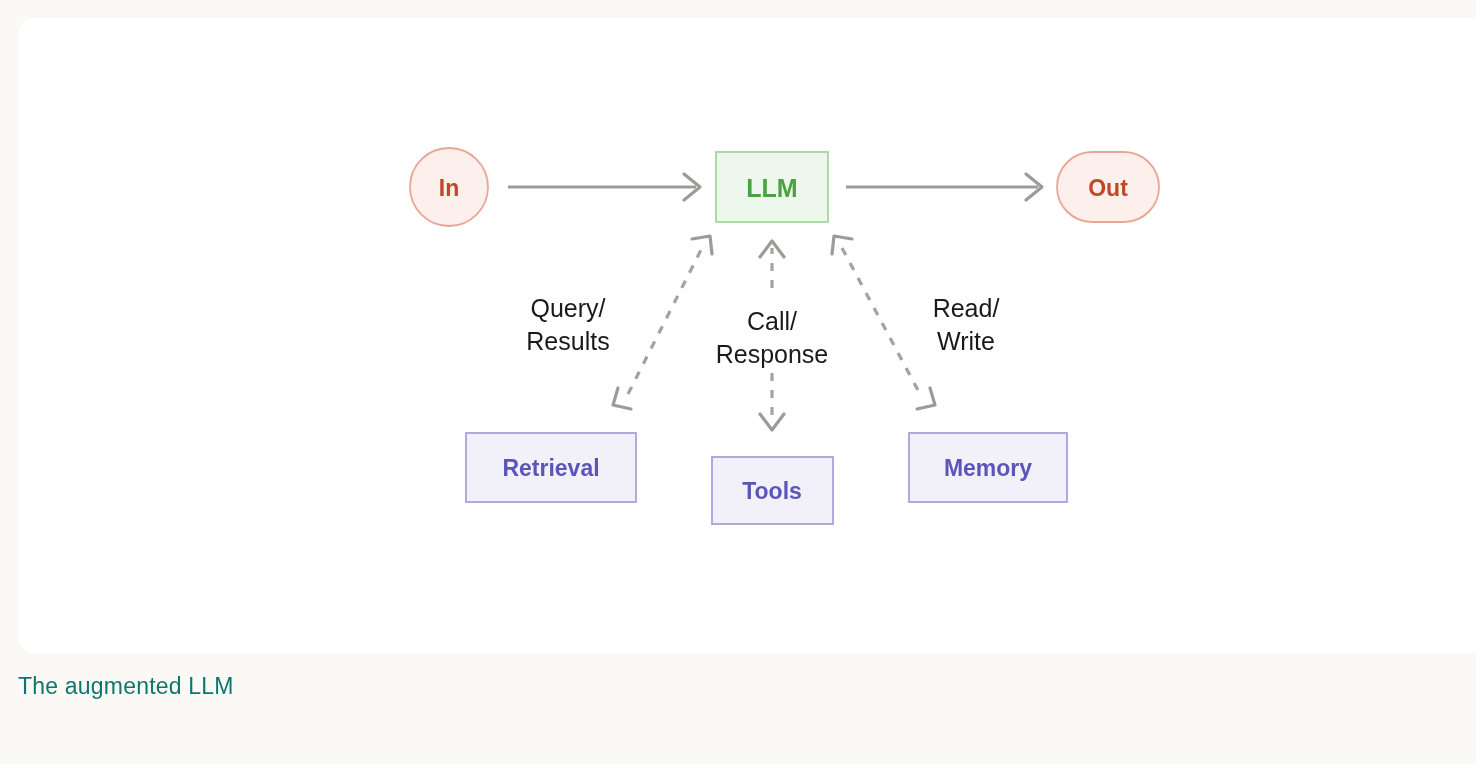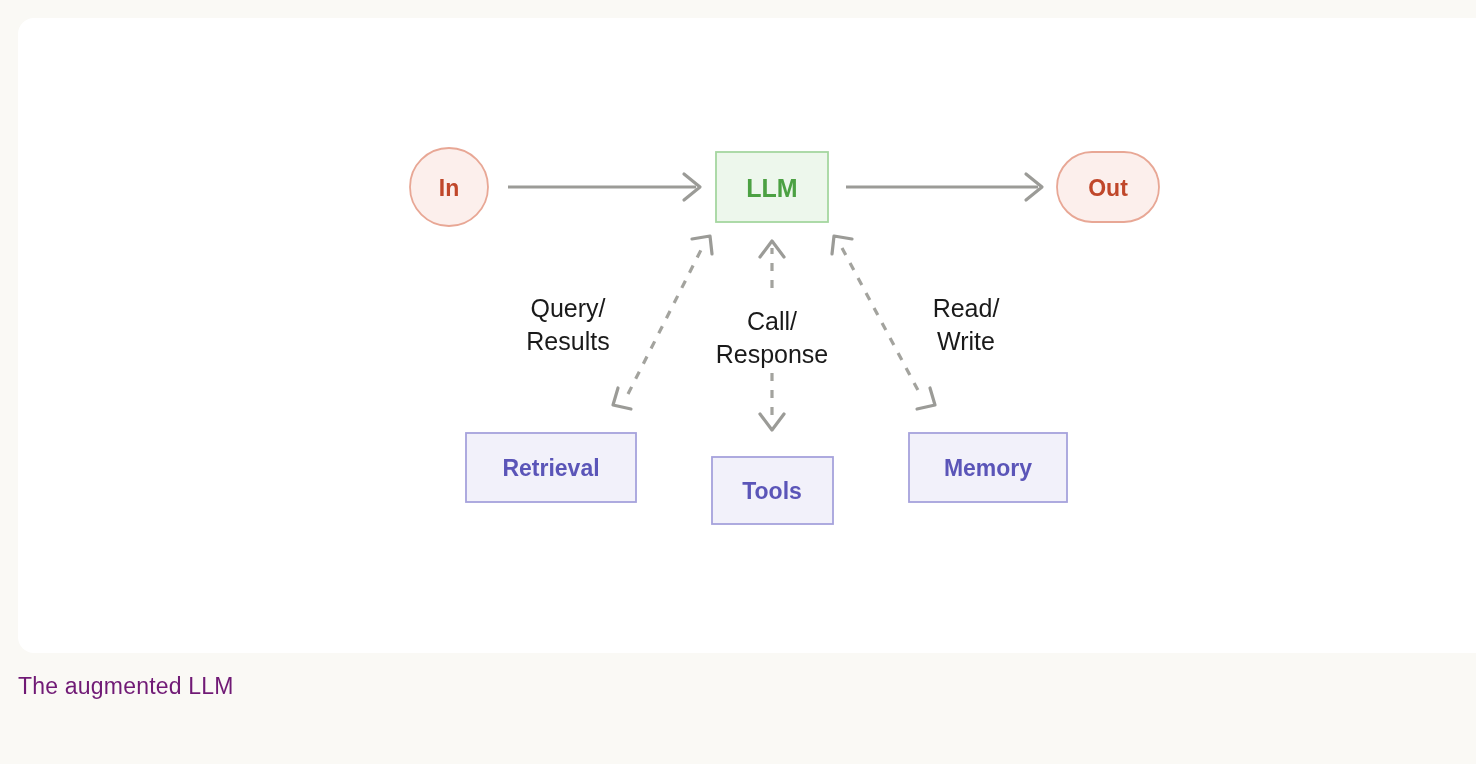--- a/index.html
+++ b/index.html
@@ -50,21 +50,21 @@
     text-anchor: middle;
     dominant-baseline: central;
     font-weight: normal;
   }
   .caption {
     position: absolute;
     left: 18px;
     top: 673px;
     font-family: "Liberation Sans", sans-serif;
     font-size: 23px;
-    color: #701a75;
+    color: #0f766e;
     letter-spacing: 0.2px;
   }
   .solid-line {
     stroke: #9B9B97;
     stroke-width: 3.2;
     fill: none;
   }
   .chevron {
     stroke: #9B9B97;
     stroke-width: 3.2;

